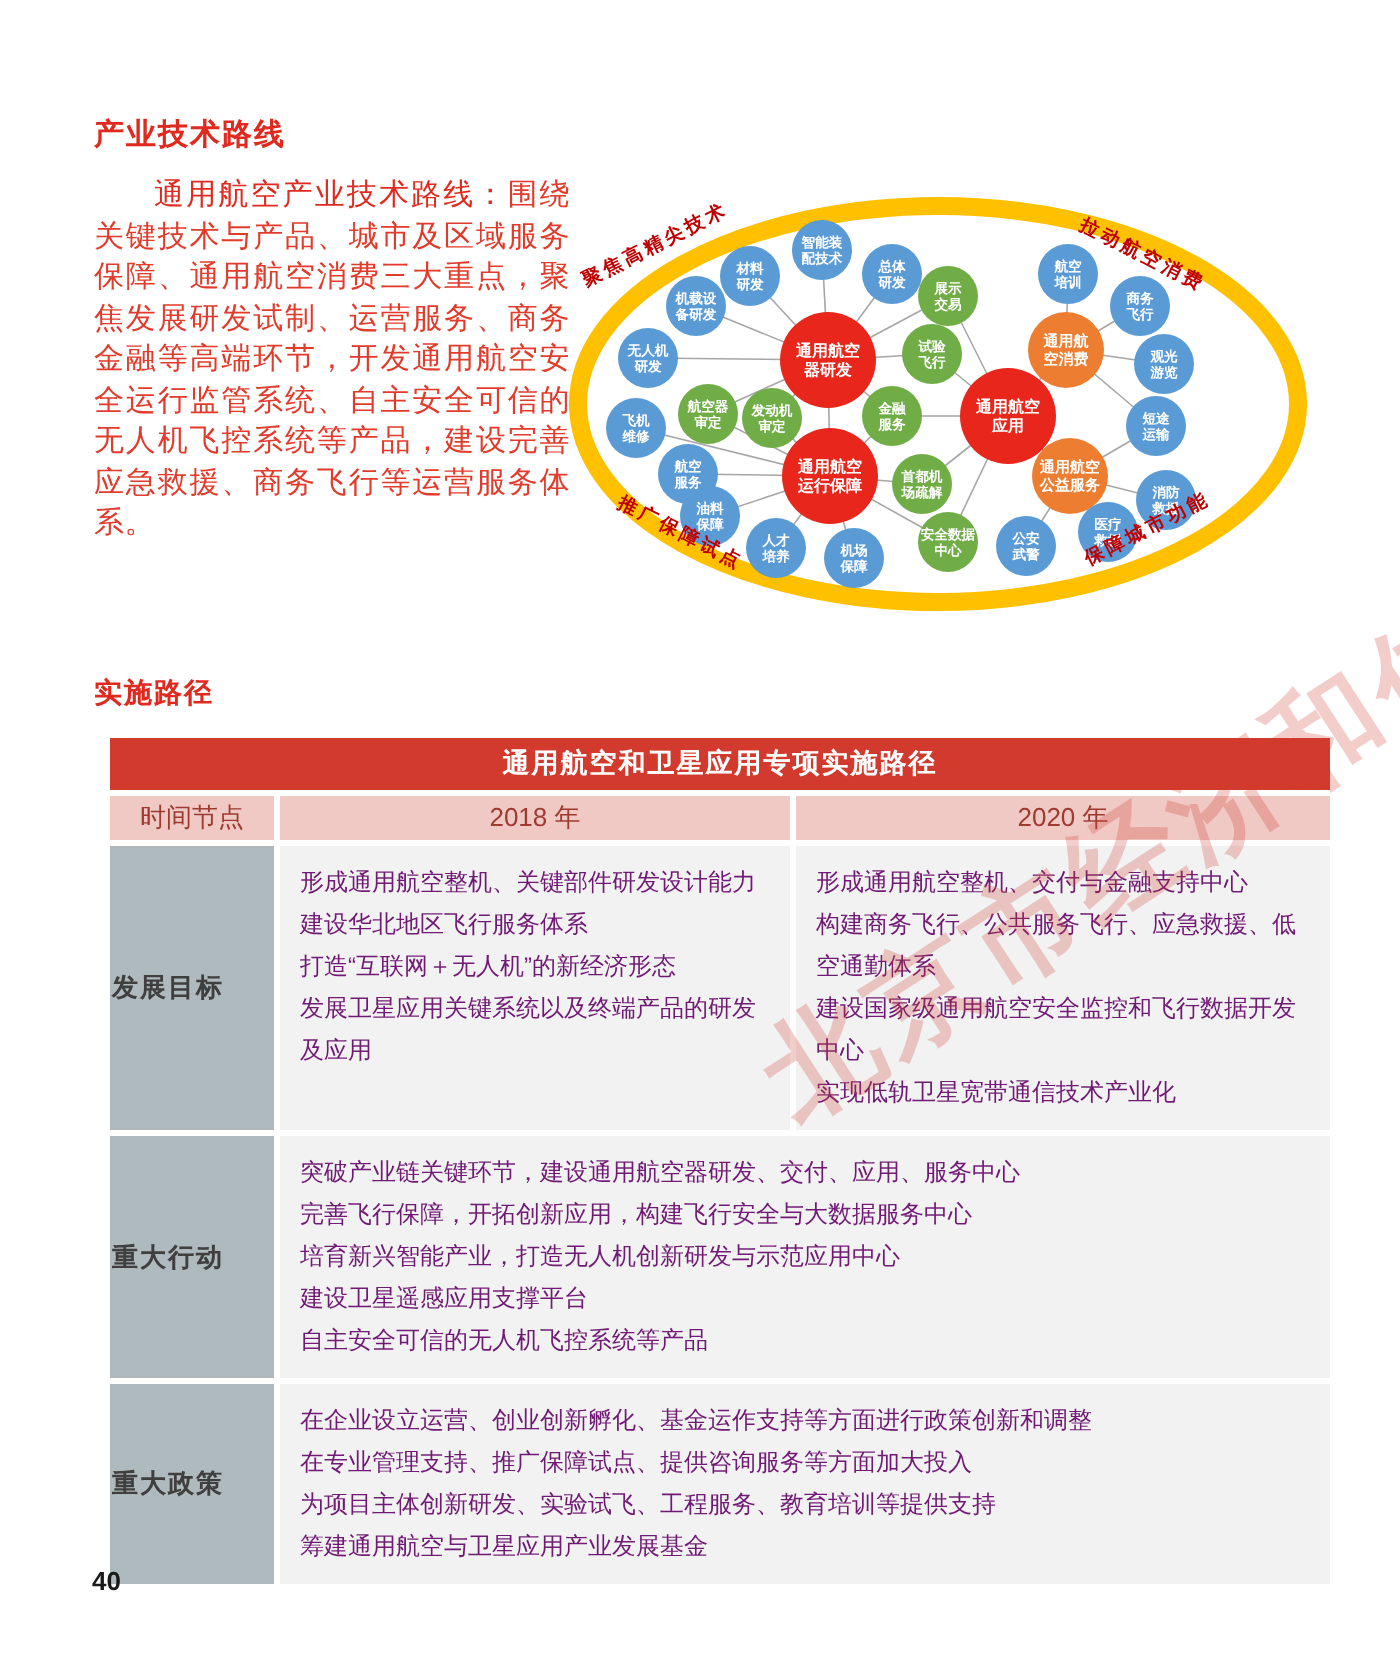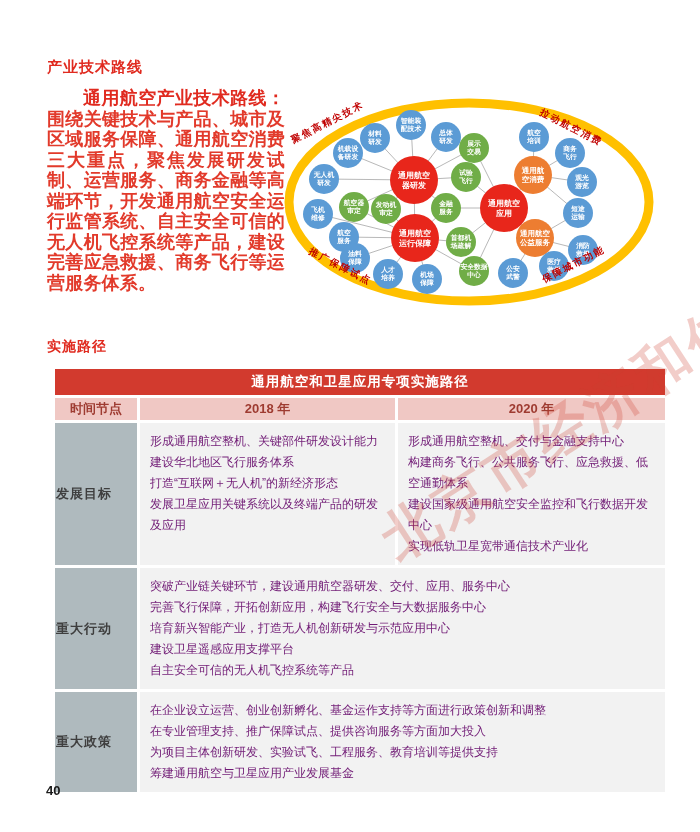--- a/index.html
+++ b/index.html
@@ -6,36 +6,36 @@
   .page{
     position:relative;width:700px;height:816px;background:#ffffff;
     overflow:hidden;font-family:"Liberation Sans","DejaVu Sans",sans-serif;
   }
   .tech-heading{
     position:absolute;left:47px;top:58px;
     font-size:15px;font-weight:bold;color:#E02A1F;letter-spacing:1px;
   }
   .route-text{
     position:absolute;left:47px;top:88px;width:238px;
-    font-size:18px;font-weight:bold;color:#E23A2B;
+    font-size:15px;font-weight:normal;color:#E23A2B;
     line-height:20.5px;text-align:justify;text-indent:2em;margin:0;letter-spacing:0.2px;
   }
   .route-text .lead{color:#E02A1F;}
   .diagram{position:absolute;left:280px;top:92px;width:390px;height:220px;}
   .diagram svg{display:block;font-family:"Liberation Sans","DejaVu Sans",sans-serif;}
   .impl-heading{
     position:absolute;left:47px;top:338px;
     font-size:14px;font-weight:bold;color:#E02A1F;letter-spacing:1px;
   }
   table.impl-table{
     position:absolute;left:52px;top:366px;width:616px;
     border-collapse:separate;border-spacing:3px;table-layout:fixed;
   }
   td.ttl{background:#D23A2E;color:#ffffff;font-weight:bold;text-align:center;height:24px;font-size:13.5px;letter-spacing:1px;}
-  tr.head td{background:#F0C8C4;color:#9E3B31;font-weight:bold;text-align:center;height:20px;font-size:13px;}
+  tr.head td{background:#F0C8C4;color:#9E3B31;font-weight:normal;text-align:center;height:20px;font-size:13px;}
   td.rowhead{background:#AFBABE;color:#3F3F3F;font-weight:bold;text-align:left;vertical-align:middle;font-size:13px;letter-spacing:1px;}
   td.content{background:#F2F2F2;color:#701a75;vertical-align:top;padding:8px 10px;font-size:12px;line-height:21px;text-align:left;}
   td.content .line{display:block;}
   .watermark{
     position:absolute;left:388px;top:508px;
     font-size:56px;font-weight:bold;color:rgba(205,60,48,0.26);
     transform:rotate(-33deg);transform-origin:0 50%;
     white-space:nowrap;pointer-events:none;letter-spacing:4px;
   }
   .page-number{

